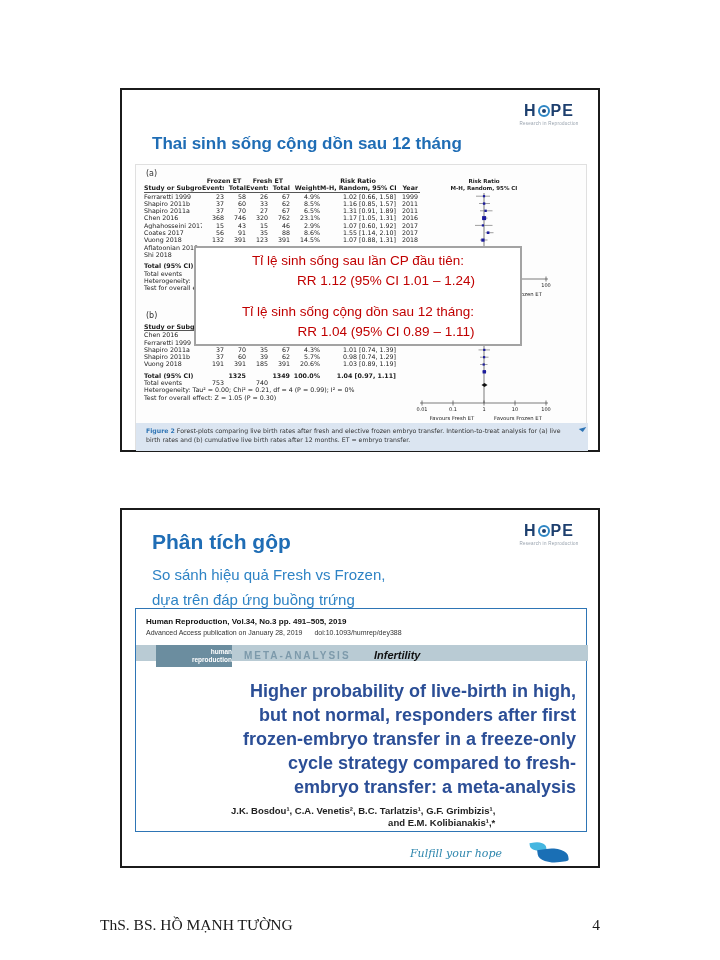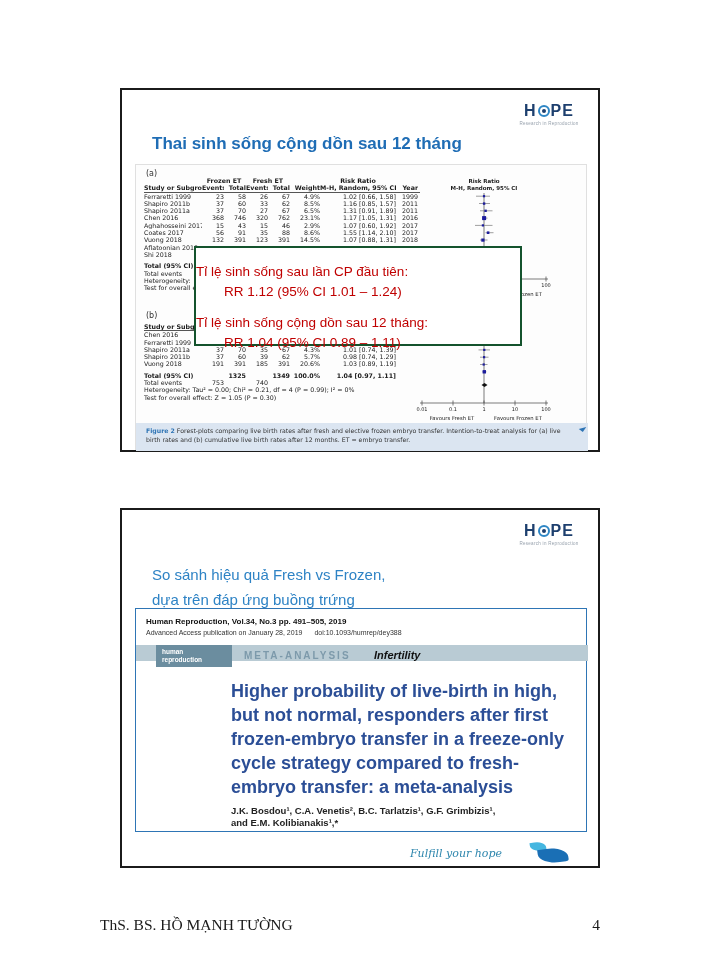--- a/index.html
+++ b/index.html
@@ -51,32 +51,32 @@
 
   
   .caption { position:absolute; left:0; top:258px; width:452px; height:28px; background:#dbe5f1;
              padding:4px 12px 0 10px; font-size:6.2px; line-height:8.5px; color:#333; }
   .cap-fig { color:#2e74b5; font-weight:bold; }
   .cap-arrow { position:absolute; right:3px; top:2px; width:0; height:0;
                border-left:5px solid transparent; border-bottom:6px solid #2e74b5; transform:rotate(35deg); }
 
   
   .redbox { position:absolute; left:72px; top:156px; width:328px; height:100px; background:#fff;
-            border:2px solid #14532d; z-index:10; color:#c00000; font-size:13.5px; line-height:20px;
-            text-align:left; padding-top:14px; font-family:"Liberation Sans", sans-serif; }
+            border:2px solid #a3a3a3; z-index:10; color:#c00000; font-size:13.5px; line-height:20px;
+            text-align:center; padding-top:3px; font-family:"Liberation Sans", sans-serif; }
   .redbox .gap { height:11px; }
   .redbox .shift { transform:translateX(28px); }
 
   
   .s2-title { position:absolute; left:30px; top:20px; color:#1f6db5; font-weight:bold; font-size:21px; }
   .s2-sub { position:absolute; left:30px; color:#2e83c5; font-size:15px; }
   .s2-sub1 { top:56px; } .s2-sub2 { top:81px; }
 
   .article-card { position:absolute; left:13px; top:98px; width:452px; height:224px; background:#fff;
-                  border:1.5px solid #2e75b5; }
+                  border:1.5px solid #2e75b5;text-align:right; }
   .journal-line { position:absolute; left:10px; top:8px; font-size:8px; font-weight:bold; color:#111; }
   .access-line { position:absolute; left:10px; top:20px; font-size:7px; color:#333; }
   .access-line .doi { margin-left:10px; }
   .banner { position:absolute; left:0; top:36px; width:452px; height:16px; background:#b9cbd4; }
   .brandbox { position:absolute; left:20px; top:0; width:76px; height:22px; background:#6b8d9f;
               color:#fff; font-size:6.5px; line-height:7.5px; padding:3px 0 0 6px; font-weight:bold; }
   .meta-cat { position:absolute; left:108px; top:5px; font-size:10px; font-weight:bold; letter-spacing:2px;
               color:#7d9aab; }
   .meta-topic { position:absolute; left:238px; top:4px; font-size:11px; font-weight:bold; font-style:italic;
                 color:#111; }
@@ -407,20 +407,21 @@
     <div class="redbox">
       <div>Tỉ lệ sinh sống sau lần CP đầu tiên:</div>
       <div class="shift">RR 1.12 (95% CI 1.01 – 1.24)</div>
       <div class="gap"></div>
       <div>Tỉ lệ sinh sống cộng dồn sau 12 tháng:</div>
       <div class="shift">RR 1.04 (95% CI 0.89 – 1.11)</div>
     </div>
   </div>
 
   <div class="slide" id="slide2">
+    <div class="s2-title">Phân tích gộp</div>
     <div class="s2-sub s2-sub1">So sánh hiệu quả Fresh vs Frozen,</div>
     <div class="s2-sub s2-sub2">dựa trên đáp ứng buồng trứng</div>
 
     <div class="hope">
       <div class="hope-row">
         <span class="hope-letters">H</span>
         <span class="hope-globe"></span>
         <span class="hope-letters">PE</span>
       </div>
       <div class="hope-sub">Research in Reproduction</div>

